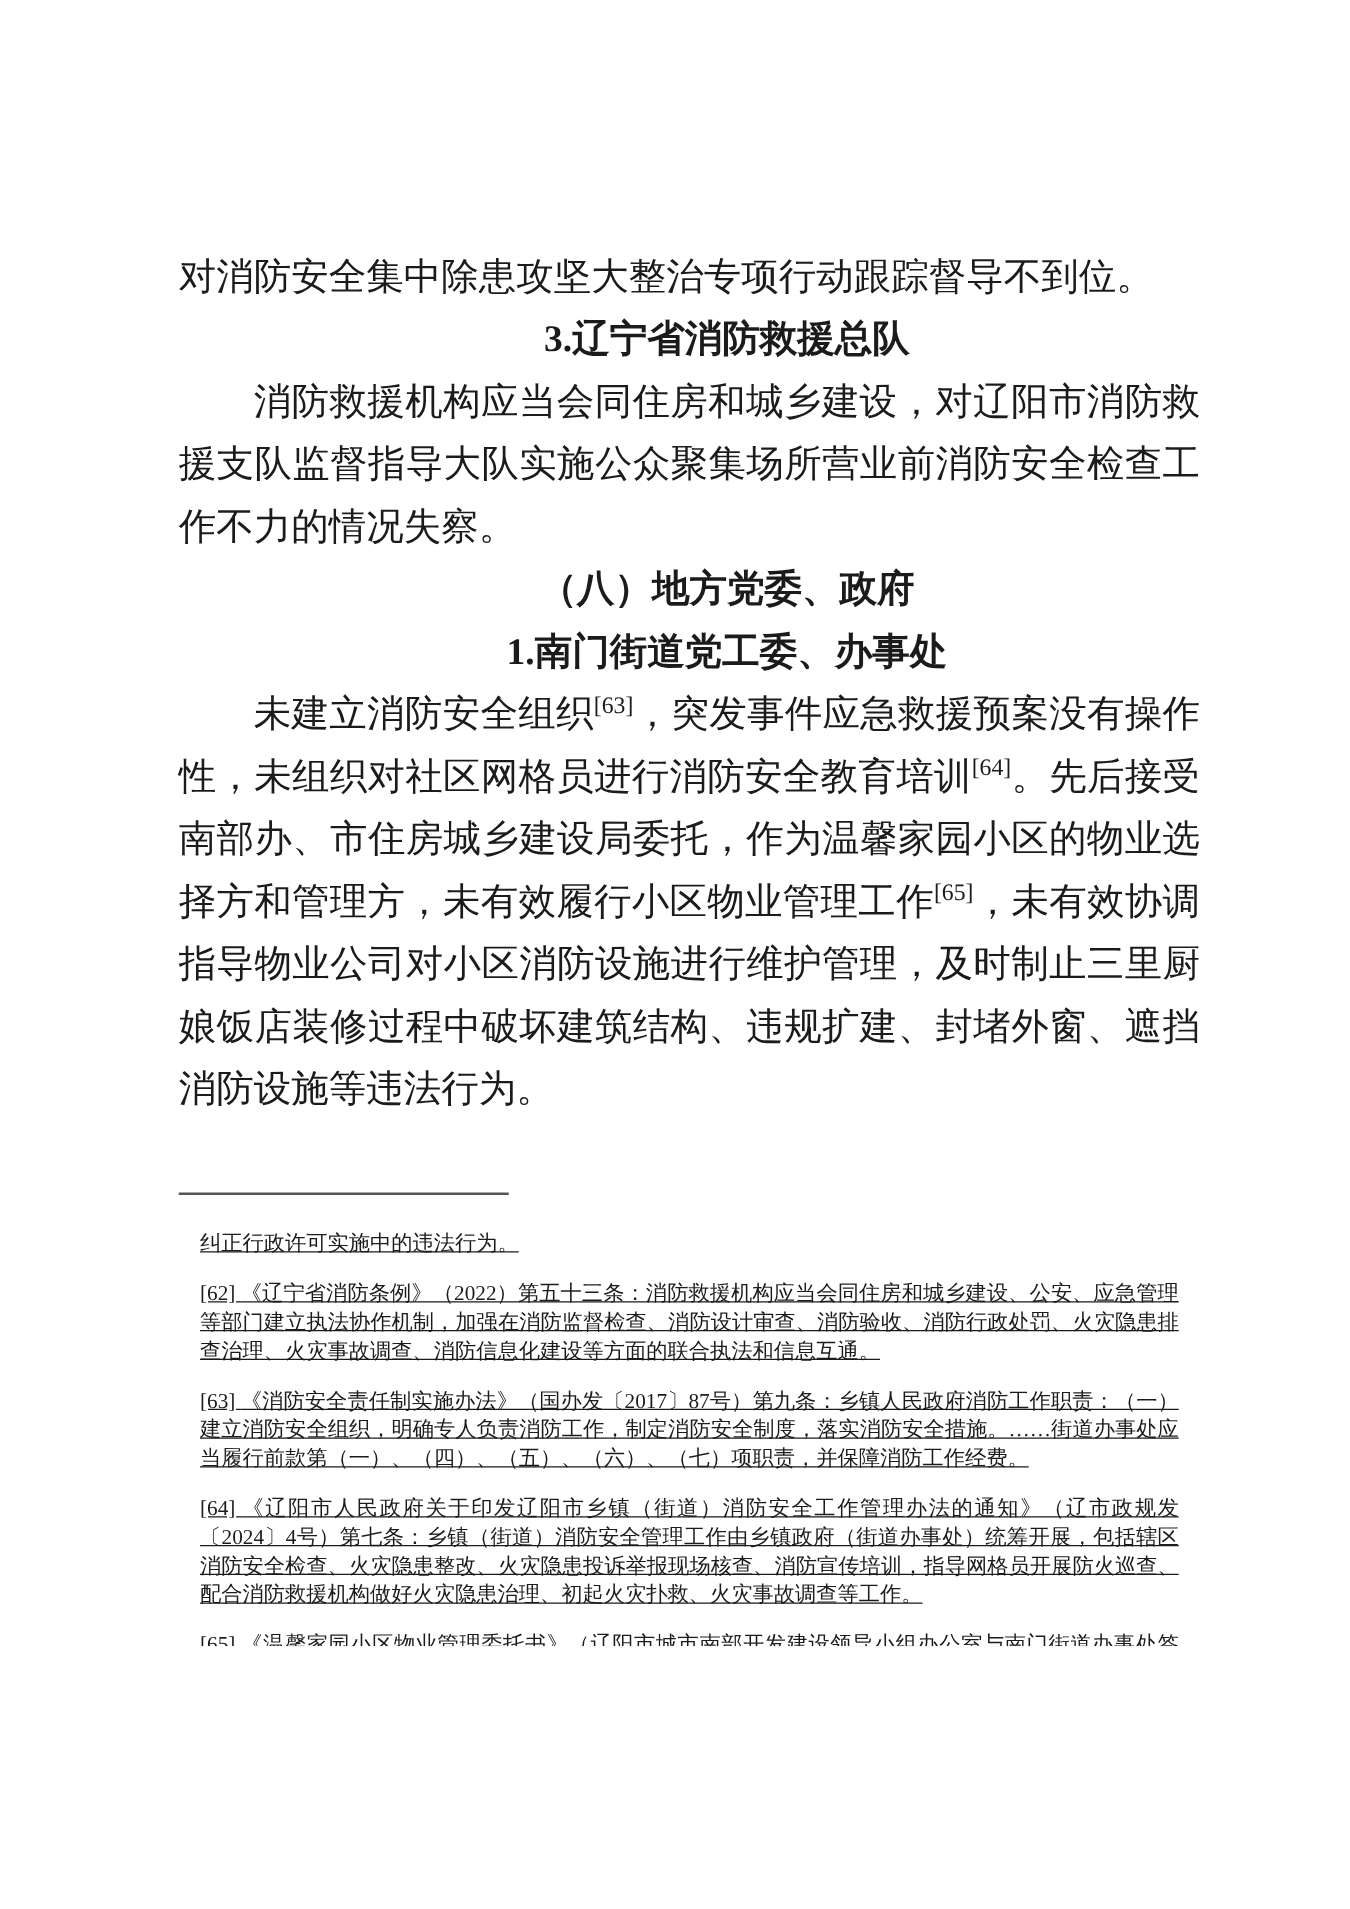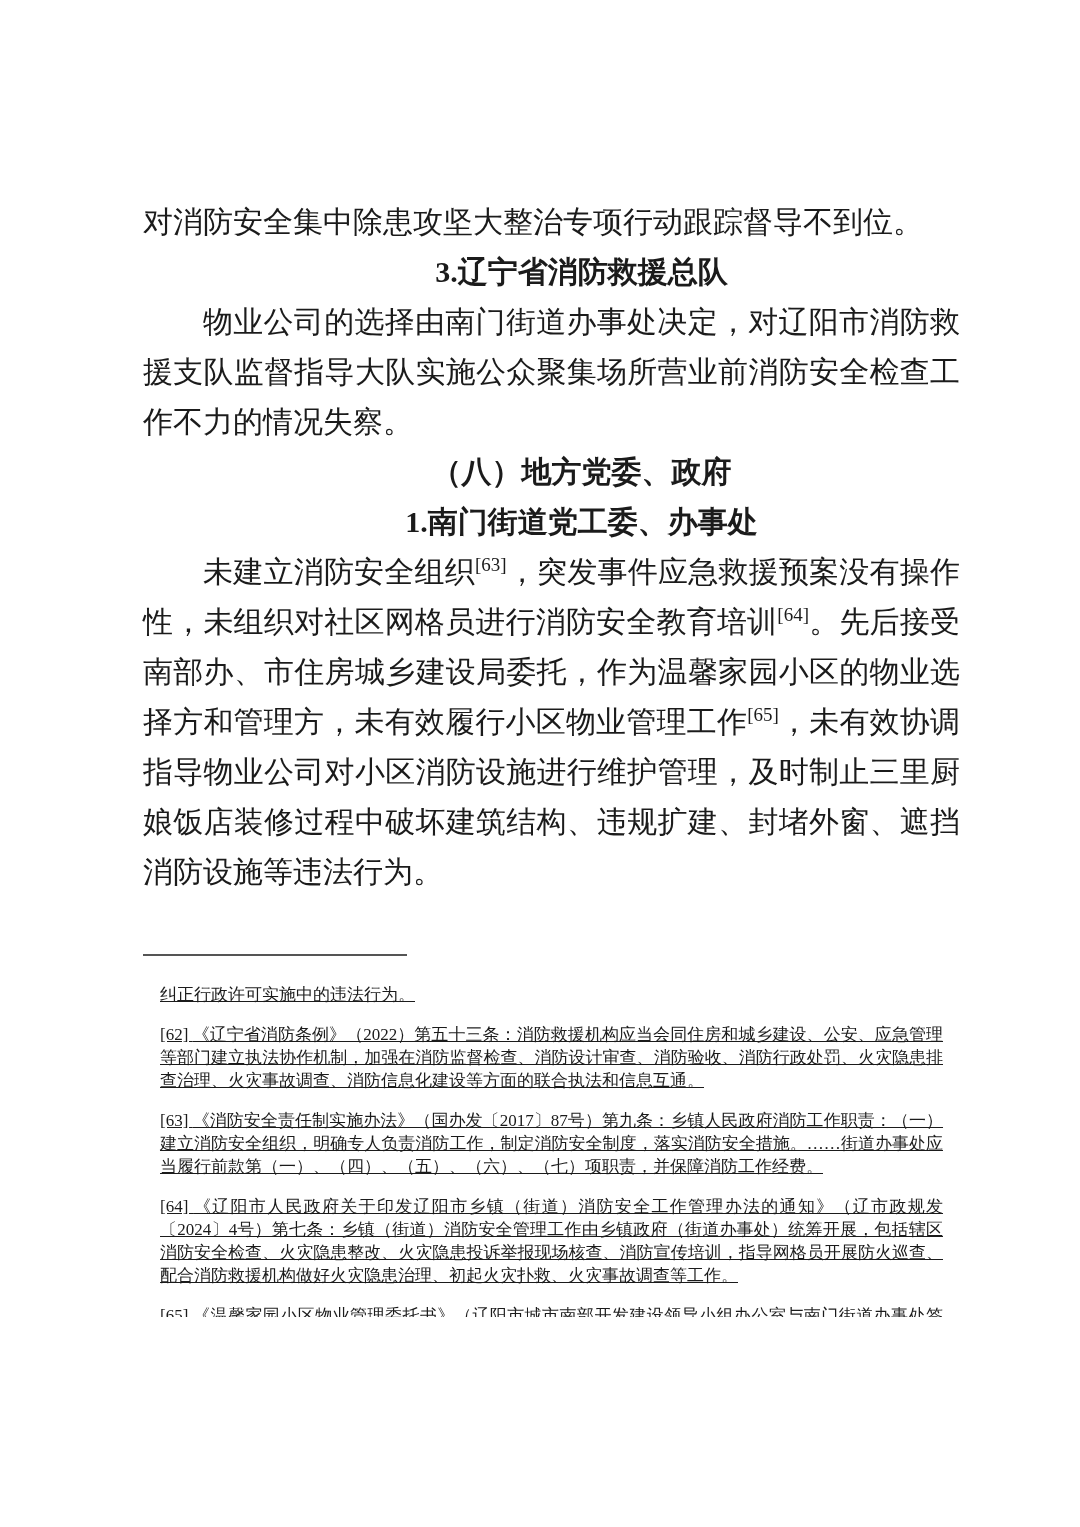--- a/index.html
+++ b/index.html
@@ -93,21 +93,21 @@
   }
 </style>
 </head>
 <body>
 
 <div class="page">
 
   <div class="main-text">
     <p class="para">对消防安全集中除患攻坚大整治专项行动跟踪督导不到位。</p>
     <p class="heading">3.辽宁省消防救援总队</p>
-    <p class="para para-indent">物业公司的选择由南门街道办事处决定，对辽阳市消防救援支队监督指导大队实施公众聚集场所营业前消防安全检查工作不力的情况失察。</p>
+    <p class="para para-indent">消防救援机构应当会同住房和城乡建设，对辽阳市消防救援支队监督指导大队实施公众聚集场所营业前消防安全检查工作不力的情况失察。</p>
     <p class="heading">（八）地方党委、政府</p>
     <p class="heading">1.南门街道党工委、办事处</p>
     <p class="para para-indent">未建立消防安全组织<span class="sup-ref">[63]</span>，突发事件应急救援预案没有操作性，未组织对社区网格员进行消防安全教育培训<span class="sup-ref">[64]</span>。先后接受南部办、市住房城乡建设局委托，作为温馨家园小区的物业选择方和管理方，未有效履行小区物业管理工作<span class="sup-ref">[65]</span>，未有效协调指导物业公司对小区消防设施进行维护管理，及时制止三里厨娘饭店装修过程中破坏建筑结构、违规扩建、封堵外窗、遮挡消防设施等违法行为。</p>
   </div>
 
   <div class="footnote-sep"></div>
 
   <div class="footnotes" id="footnotes">
       <p><span>纠正行政许可实施中的违法行为。</span></p>
       <p><span class="fn-marker">[62] </span><span>《辽宁省消防条例》（2022）第五十三条：消防救援机构应当会同住房和城乡建设、公安、应急管理等部门建立执法协作机制，加强在消防监督检查、消防设计审查、消防验收、消防行政处罚、火灾隐患排查治理、火灾事故调查、消防信息化建设等方面的联合执法和信息互通。</span></p>

